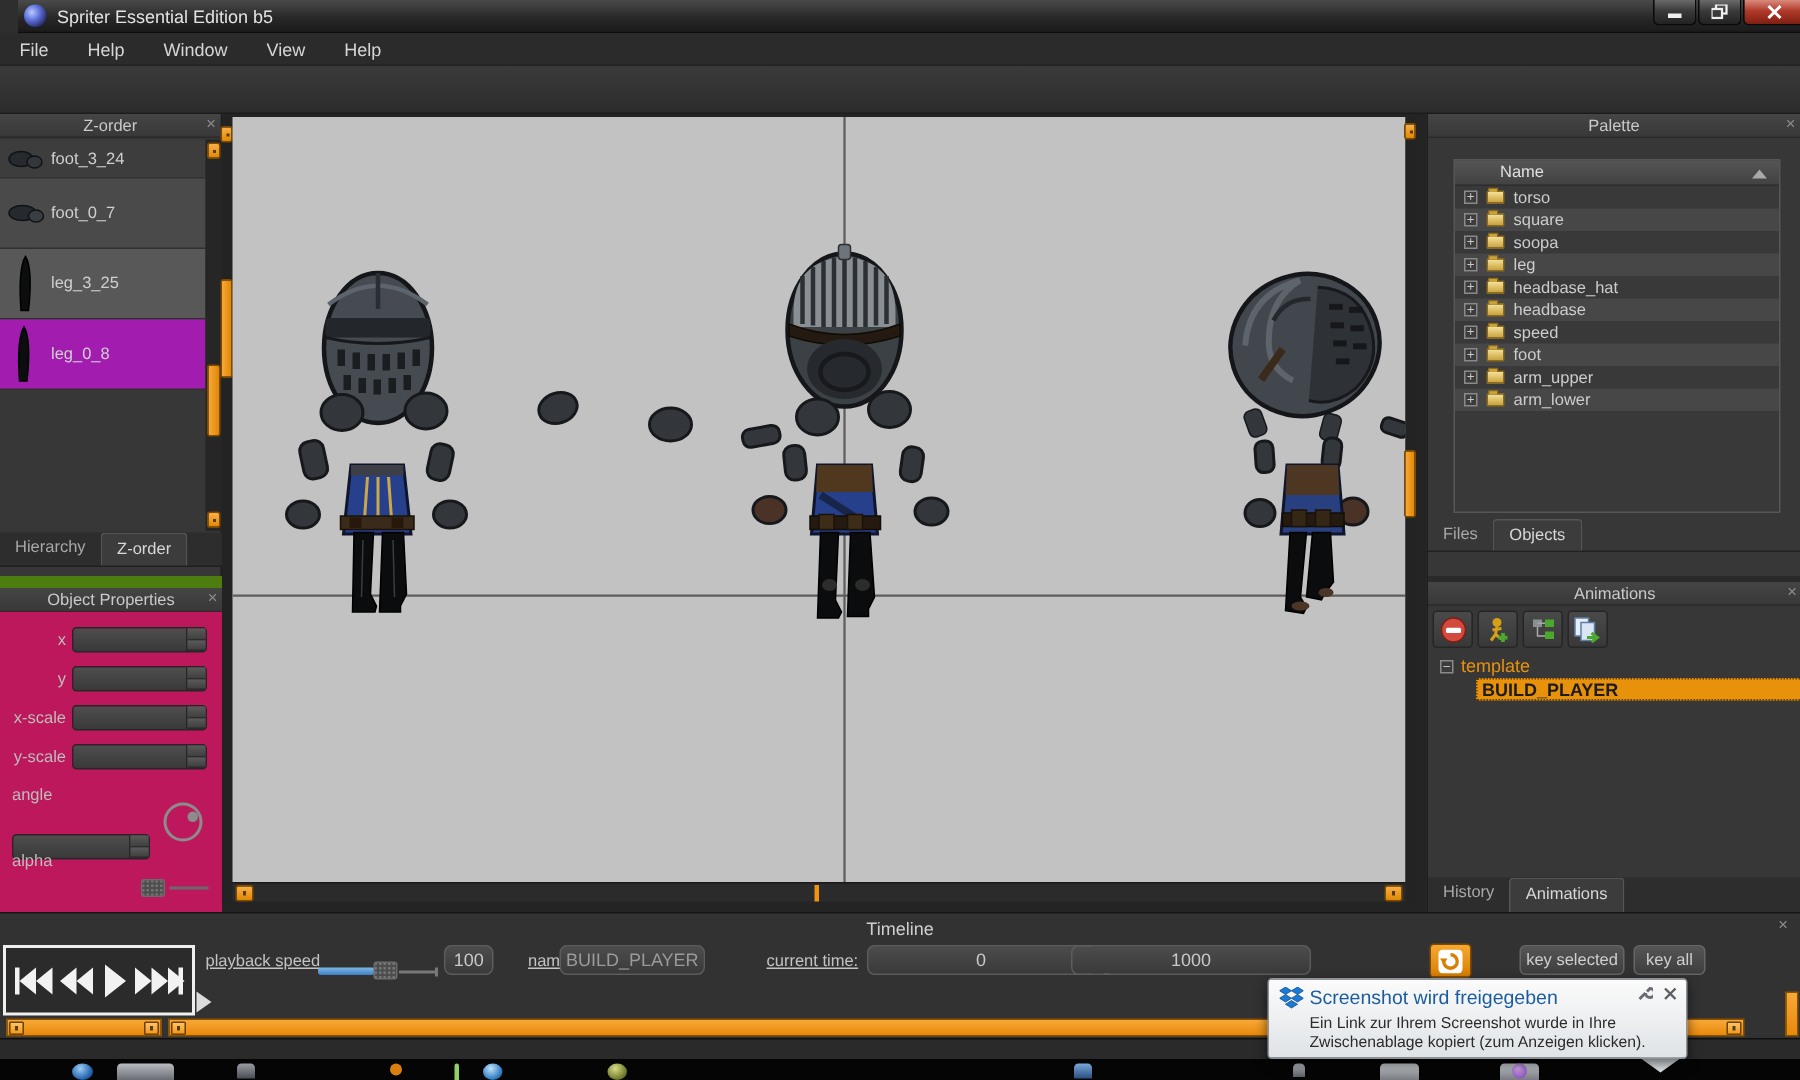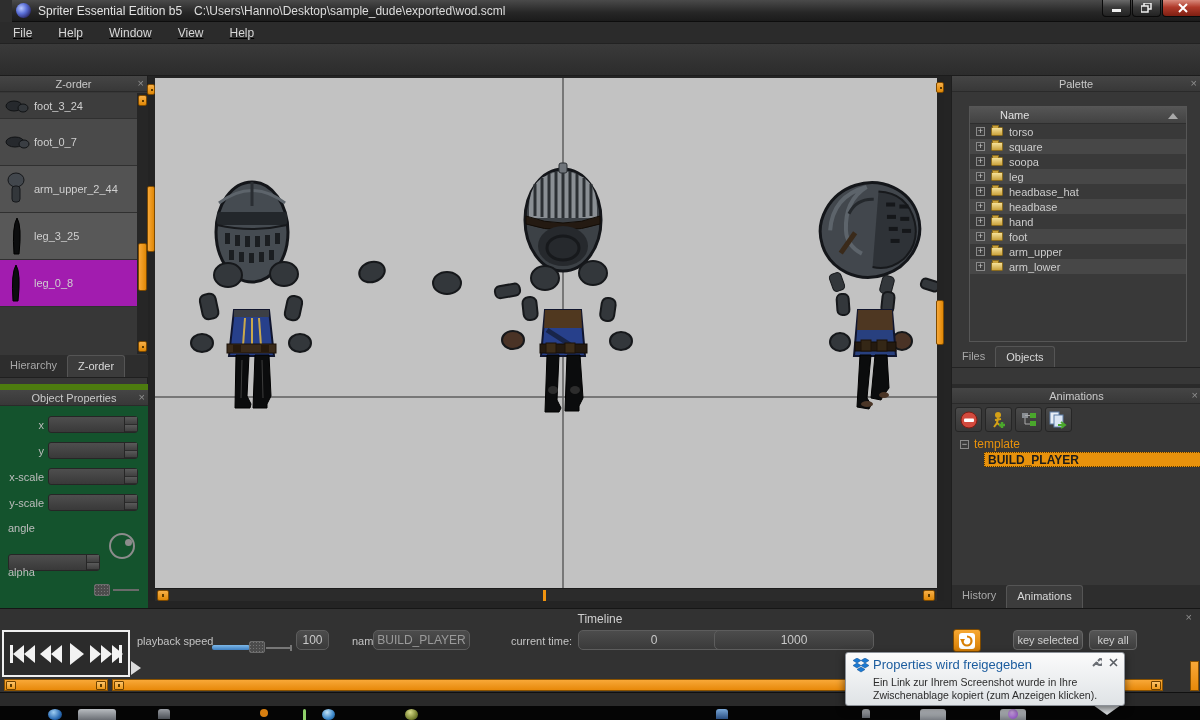--- a/index.html
+++ b/index.html
@@ -17,21 +17,21 @@
   .path-text { left:182px; top:4px; font-size:12px; color:#dddddd; }
   .winbtns { right:8px; top:0; height:18px; display:flex; }
   .winbtn { width:29px; height:17px; border:1px solid #0a0a0a; border-top:none;
     background:linear-gradient(#6a6a6a,#3a3a3a 45%,#222); border-radius:0 0 4px 4px;
     display:flex; align-items:center; justify-content:center; margin-left:1px; }
   .winbtn.close { width:42px; background:linear-gradient(#d98a7c,#b03a2a 45%,#7e1f12); }
   .winbtn svg { display:block; }
 
   
   .menubar { left:0; top:22px; width:1200px; height:22px; background:#2b2b2b;
-    border-bottom:1px solid #222; display:flex; align-items:center;text-decoration:underline; }
+    border-bottom:1px solid #222; display:flex; align-items:center; }
   .menu-item { color:#d6d6d6; font-size:12px; padding:0 13px; height:22px; line-height:22px; }
 
   
   .toolbar { left:0; top:44px; width:1200px; height:32px; background:linear-gradient(#3a3a3a,#2c2c2c); border-bottom:1px solid #1c1c1c; }
   .grip { top:48px; width:6px; height:24px;
     background-image:radial-gradient(#5d5d5d 1px, transparent 1.2px);
     background-size:3px 4px; }
   .tbtn { top:49px; width:24px; height:24px; display:flex; align-items:center; justify-content:center; }
   .tb-textbtn { top:50px; height:21px; padding:0 9px; border-radius:4px; font-size:11px;
     display:flex; align-items:center; }
@@ -52,21 +52,21 @@
   .o-cap { position:absolute; left:1px; width:9px; height:11px; background:linear-gradient(#f8b048,#e08806);
     border:1px solid #7e4a00; border-radius:2px; }
   .o-cap::after{ content:""; position:absolute; left:3px; top:4px; width:2px; height:2px; background:#5c3a00; }
   .zthumb { position:absolute; left:1px; top:150px; width:9px; height:48px;
     background:linear-gradient(90deg,#f8a838,#e08806); border:1px solid #7e4a00; border-radius:2px; }
   .side-tabs { position:absolute; left:0; top:279px; width:148px; height:23px; background:#2d2d2d; display:flex; border-bottom:1px solid #1f1f1f; }
   .tab { font-size:11px; color:#a8a8a8; padding:4px 10px 3px; }
   .tab.active { background:#3c3c3c; border:1px solid #555; border-bottom:none; border-radius:3px 3px 0 0; color:#d8d8d8; }
 
   
-  .objprops { position:absolute; left:0; top:308px; width:148px; height:224px; background:#14532d; border-top:6px solid #4d7c0f; }
+  .objprops { position:absolute; left:0; top:308px; width:148px; height:224px; background:#be185d; border-top:8px solid #4d7c0f; }
   .prop-row { position:absolute; height:17px; display:flex; align-items:center; }
   .prop-label { font-size:11px; color:#bdbdbd; }
   .spinbox { position:relative; height:17px; background:linear-gradient(#4e4e4e,#393939); border:1px solid #262626; border-radius:3px; }
   .spinner { position:absolute; right:0; top:0; width:13px; height:15px; border-left:1px solid #262626; display:flex; flex-direction:column; }
   .spinner div { flex:1; background:linear-gradient(#5a5a5a,#404040); border-bottom:1px solid #2c2c2c; }
   .dial { position:absolute; width:26px; height:26px; border:2px solid #8c8c8c; border-radius:50%; }
   .dial::after { content:""; position:absolute; right:1px; top:4px; width:7px; height:7px; background:#8c8c8c; border-radius:50%; }
   .hslider-line { position:absolute; height:2px; background:#6a6a6a; }
   .grid-handle { position:absolute; width:16px; height:12px; background:#4c4c4c; border:1px solid #6b6b6b; border-radius:2px;
     background-image:radial-gradient(#777 .8px, transparent 1px); background-size:3px 3px; background-position:2px 2px; }
@@ -110,21 +110,21 @@
     border:1px dotted #5c3a00; display:flex; align-items:center; }
   .build-sel span { color:#1c1c1c; font-size:12px; font-weight:bold; margin-left:3px; }
   .anim-tabs { position:absolute; left:0; top:197px; width:249px; height:23px; display:flex; background:#2d2d2d; }
 
   
   .timeline { left:0; top:608px; width:1200px; height:84px; background:#323232; border-top:1px solid #161616; }
   .tl-title { position:absolute; left:0; top:3px; width:1200px; text-align:center; font-size:12px; color:#cfcfcf; }
   .tl-x { position:absolute; right:8px; top:2px; color:#8f8f8f; font-size:11px; }
   .transport { position:absolute; left:2px; top:21px; width:128px; height:47px; background:#2b2b2b;
     border:2px solid #efefef; display:flex; align-items:center; justify-content:center; }
-  .tl-label { position:absolute; font-size:11px; color:#c3c3c3; }
+  .tl-label { position:absolute; font-size:11px; color:#c3c3c3;text-decoration:underline; }
   .speed-track-blue { position:absolute; left:212px; top:36px; width:38px; height:5px; border-radius:2px;
     background:linear-gradient(#7db8e8,#3f7fc0); }
   .speed-line { position:absolute; left:266px; top:38px; width:26px; height:2px; background:#777; }
   .speed-line::after { content:""; position:absolute; right:0; top:-2px; width:2px; height:6px; background:#777; }
   .valbox { position:absolute; height:20px; background:linear-gradient(#4c4c4c,#3a3a3a); border:1px solid #5d5d5d;
     border-radius:5px; color:#c9c9c9; font-size:12px; display:flex; align-items:center; justify-content:center; }
   .field-gray-text { color:#9a9a9a; }
   .tl-btn { position:absolute; height:20px; background:linear-gradient(#555,#3e3e3e); border:1px solid #666;
     border-radius:4px; color:#cfcfcf; font-size:11px; display:flex; align-items:center; justify-content:center; }
   .loop-btn { position:absolute; left:953px; top:20px; width:28px; height:23px;
@@ -154,21 +154,20 @@
     border-left:14px solid transparent; border-right:14px solid transparent; border-top:10px solid #dfe3e6; }
 </style>
 </head>
 <body>
 
 <div class="app">
 
   <div class="abs titlebar">
     <div class="abs appicon"></div>
     <div class="abs title-text">Spriter Essential Edition b5</div>
-    <div class="abs path-text">C:\Users\Hanno\Desktop\sample_dude\exported\wod.scml</div>
     <div class="abs winbtns">
       <div class="winbtn">
         <svg width="10" height="8">
             <rect x="0" y="5" width="9" height="3" fill="#efefef"></rect>
           </svg>
       </div>
       <div class="winbtn">
         <svg width="11" height="10">
             <rect x="3" y="0" width="7" height="6" fill="none" stroke="#efefef" stroke-width="1.5"></rect>
             <rect x="0" y="3" width="7" height="6" fill="#3a3a3a" stroke="#efefef" stroke-width="1.5"></rect>
@@ -323,29 +322,20 @@
         <span class="zlabel">foot_3_24</span>
       </div>
       <div class="zrow" style="background:#4a4a4a">
         <span class="zicon">
           <svg width="26" height="16">
               <ellipse cx="11" cy="8" rx="9" ry="5" fill="#26292d" stroke="#101214"></ellipse>
               <ellipse cx="20" cy="10" rx="5" ry="4" fill="#3a3e43" stroke="#101214"></ellipse>
             </svg>
         </span>
         <span class="zlabel">foot_0_7</span>
-      </div>
-      <div class="zrow" style="background:#535353">
-        <span class="zicon">
-          <svg width="26" height="34">
-              <ellipse cx="12" cy="8" rx="8" ry="7" fill="#42474d" stroke="#15171a"></ellipse>
-              <rect x="8" y="14" width="8" height="16" rx="3" fill="#33373b" stroke="#15171a"></rect>
-            </svg>
-        </span>
-        <span class="zlabel">arm_upper_2_44</span>
       </div>
       <div class="zrow" style="background:#585858">
         <span class="zicon">
           <svg width="26" height="40">
               <path d="M13,2 Q18,10 15,38 L10,38 Q8,10 13,2 Z" fill="#0c0d0e" stroke="#000"></path>
             </svg>
         </span>
         <span class="zlabel">leg_3_25</span>
       </div>
       <div class="zrow" style="background:#a21caf">
@@ -615,21 +605,21 @@
           <span class="plabel">headbase_hat</span>
         </div>
       <div class="prow stripe">
           <span class="expander">+</span>
           <span class="folder"></span>
           <span class="plabel">headbase</span>
         </div>
       <div class="prow">
           <span class="expander">+</span>
           <span class="folder"></span>
-          <span class="plabel">hand</span>
+          <span class="plabel">speed</span>
         </div>
       <div class="prow stripe">
           <span class="expander">+</span>
           <span class="folder"></span>
           <span class="plabel">foot</span>
         </div>
       <div class="prow">
           <span class="expander">+</span>
           <span class="folder"></span>
           <span class="plabel">arm_upper</span>
@@ -802,21 +792,21 @@
   <div class="abs notify">
     <svg style="position:absolute; left:7px; top:5px" width="16" height="15">
       <g fill="#1a7ad4" stroke="#0d4a8c" stroke-width="0.5">
         <polygon points="4,0 8,2.5 4,5 0,2.5"></polygon>
         <polygon points="12,0 16,2.5 12,5 8,2.5"></polygon>
         <polygon points="4,5 8,7.5 4,10 0,7.5"></polygon>
         <polygon points="12,5 16,7.5 12,10 8,7.5"></polygon>
         <polygon points="8,9 12,11.5 8,14 4,11.5"></polygon>
       </g>
     </svg>
-    <div class="notify-title">Properties wird freigegeben</div>
+    <div class="notify-title">Screenshot wird freigegeben</div>
     <div class="notify-tools">
       <svg width="11" height="11">
           <path d="M2,9 L6,5 M6,5 A3,3 0 1 0 9,2 L7,4" stroke="#6a6e74" stroke-width="2" fill="none"></path>
         </svg>
       <svg width="9" height="9">
           <path d="M1,1 L8,8 M8,1 L1,8" stroke="#5a5e64" stroke-width="1.6"></path>
         </svg>
     </div>
     <div class="notify-body">Ein Link zur Ihrem Screenshot wurde in Ihre Zwischenablage kopiert (zum Anzeigen klicken).</div>
   </div>

